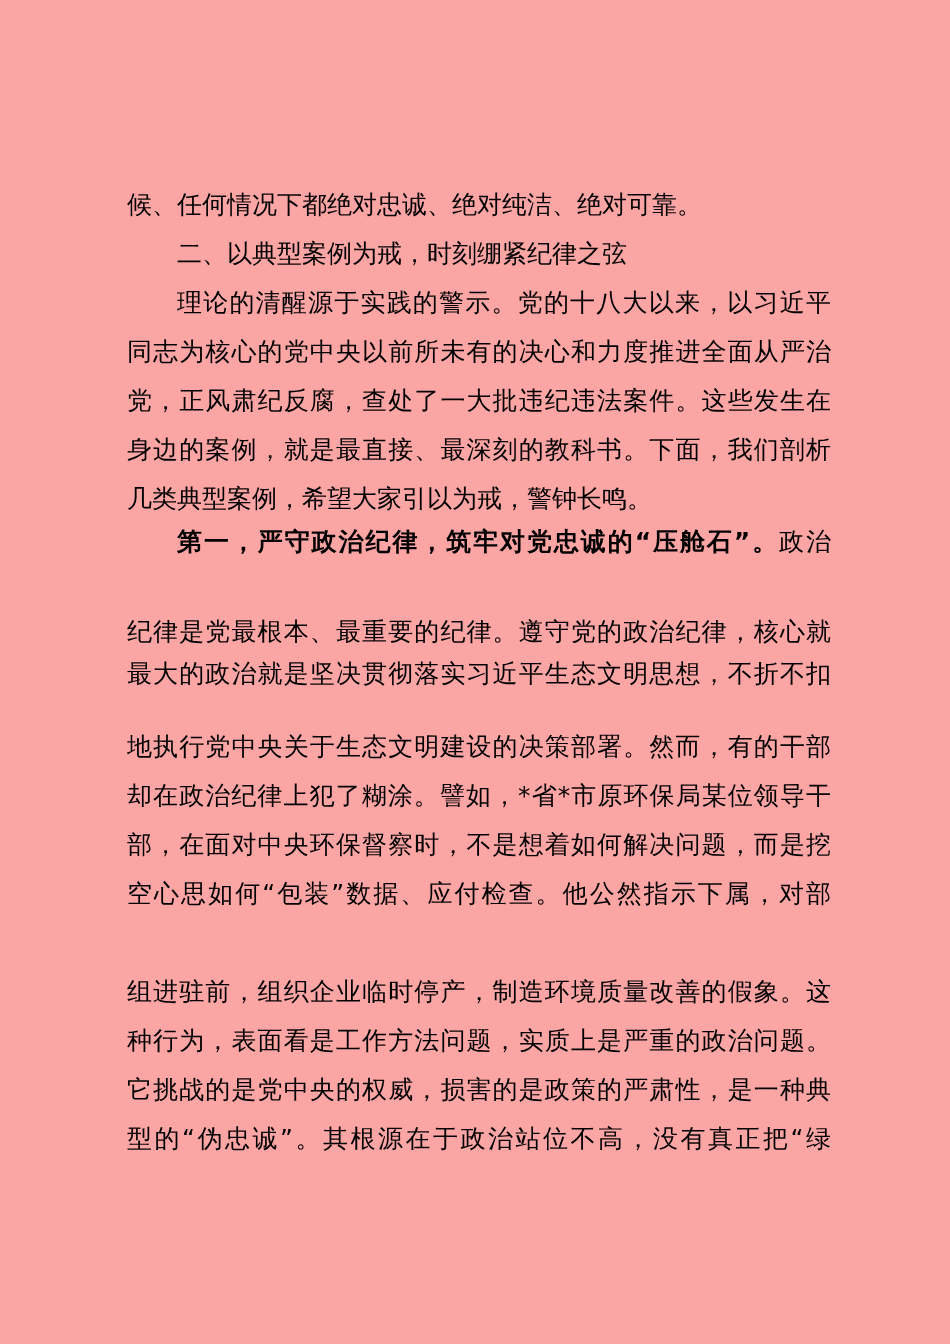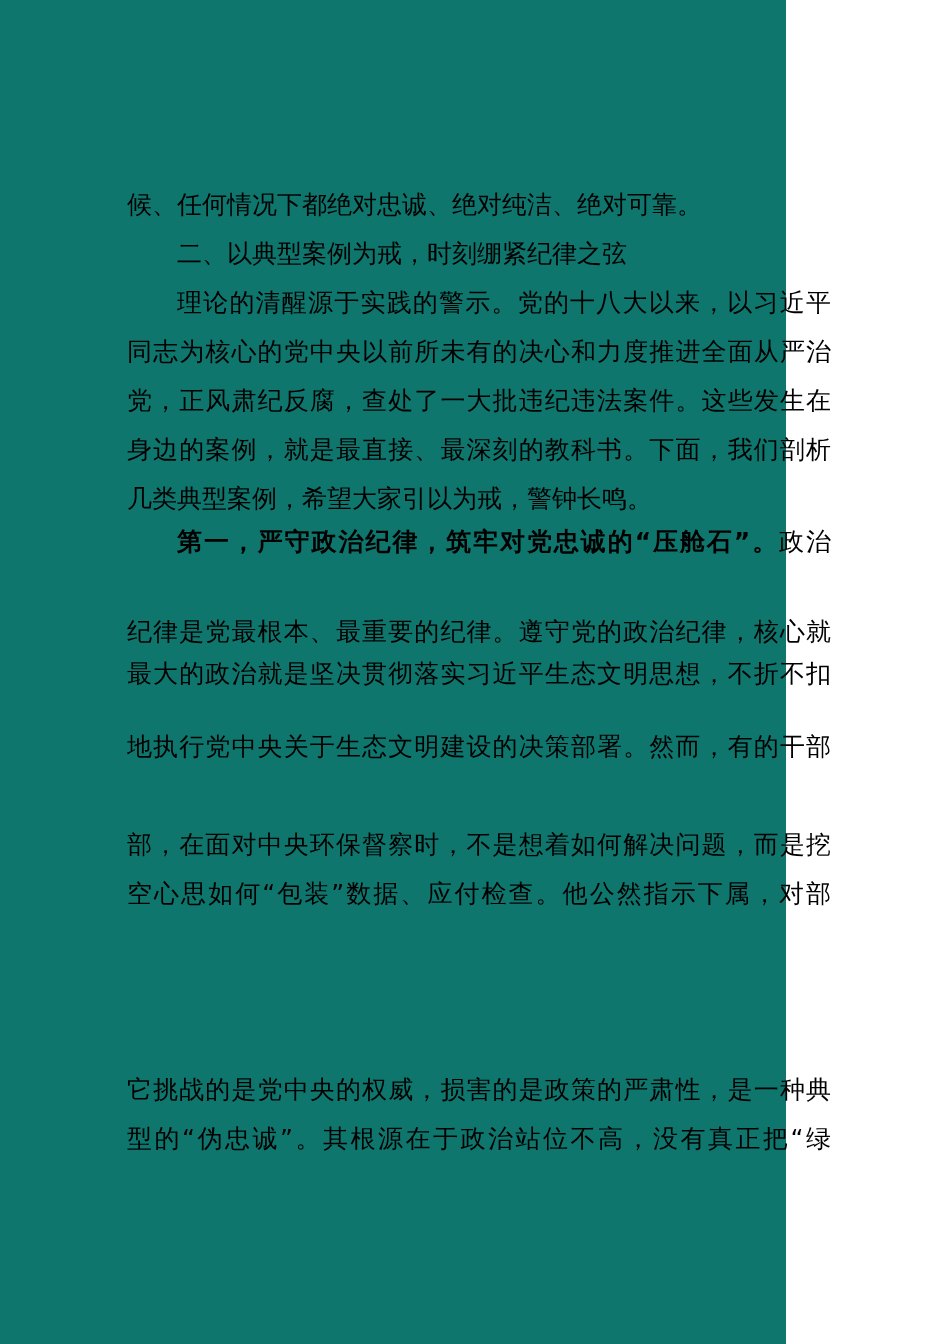--- a/index.html
+++ b/index.html
@@ -12,23 +12,23 @@
       height: 1344px;
       position: relative;
       overflow: hidden;
       font-family: "DejaVu Sans", "Liberation Sans", sans-serif;
       color: #000000;
     }
     .page {
       position: absolute;
       left: 0;
       top: 0;
-      width: 786px;
+      width: 950px;
       height: 1344px;
-      background: #0f766e;
+      background: #fca5a5;
       text-decoration: underline;
     }
     .line {
       position: absolute;
       left: 127px;
       width: 704px;
       height: 40px;
       font-size: 25px;
       line-height: 40px;
       white-space: nowrap;
@@ -55,17 +55,20 @@
   <div class="line indent last" style="top:234px">二、以典型案例为戒，时刻绷紧纪律之弦</div>
   <div class="line indent" style="top:283px">理论的清醒源于实践的警示。党的十八大以来，以习近平</div>
   <div class="line" style="top:332px">同志为核心的党中央以前所未有的决心和力度推进全面从严治</div>
   <div class="line" style="top:381px">党，正风肃纪反腐，查处了一大批违纪违法案件。这些发生在</div>
   <div class="line" style="top:430px">身边的案例，就是最直接、最深刻的教科书。下面，我们剖析</div>
   <div class="line last" style="top:479px">几类典型案例，希望大家引以为戒，警钟长鸣。</div>
   <div class="line indent" style="top:522px"><span class="bold">第一，严守政治纪律，筑牢对党忠诚的“压舱石”。</span><span>政治</span></div>
   <div class="line" style="top:612px">纪律是党最根本、最重要的纪律。遵守党的政治纪律，核心就</div>
   <div class="line" style="top:654px">最大的政治就是坚决贯彻落实习近平生态文明思想，不折不扣</div>
   <div class="line" style="top:727px">地执行党中央关于生态文明建设的决策部署。然而，有的干部</div>
+  <div class="line" style="top:776px">却在政治纪律上犯了糊涂。譬如，*省*市原环保局某位领导干</div>
   <div class="line" style="top:825px">部，在面对中央环保督察时，不是想着如何解决问题，而是挖</div>
   <div class="line" style="top:874px">空心思如何“包装”数据、应付检查。他公然指示下属，对部</div>
+  <div class="line" style="top:972px">组进驻前，组织企业临时停产，制造环境质量改善的假象。这</div>
+  <div class="line" style="top:1021px">种行为，表面看是工作方法问题，实质上是严重的政治问题。</div>
   <div class="line" style="top:1070px">它挑战的是党中央的权威，损害的是政策的严肃性，是一种典</div>
   <div class="line" style="top:1119px">型的“伪忠诚”。其根源在于政治站位不高，没有真正把“绿</div>
 </div>
 
 </body></html>

